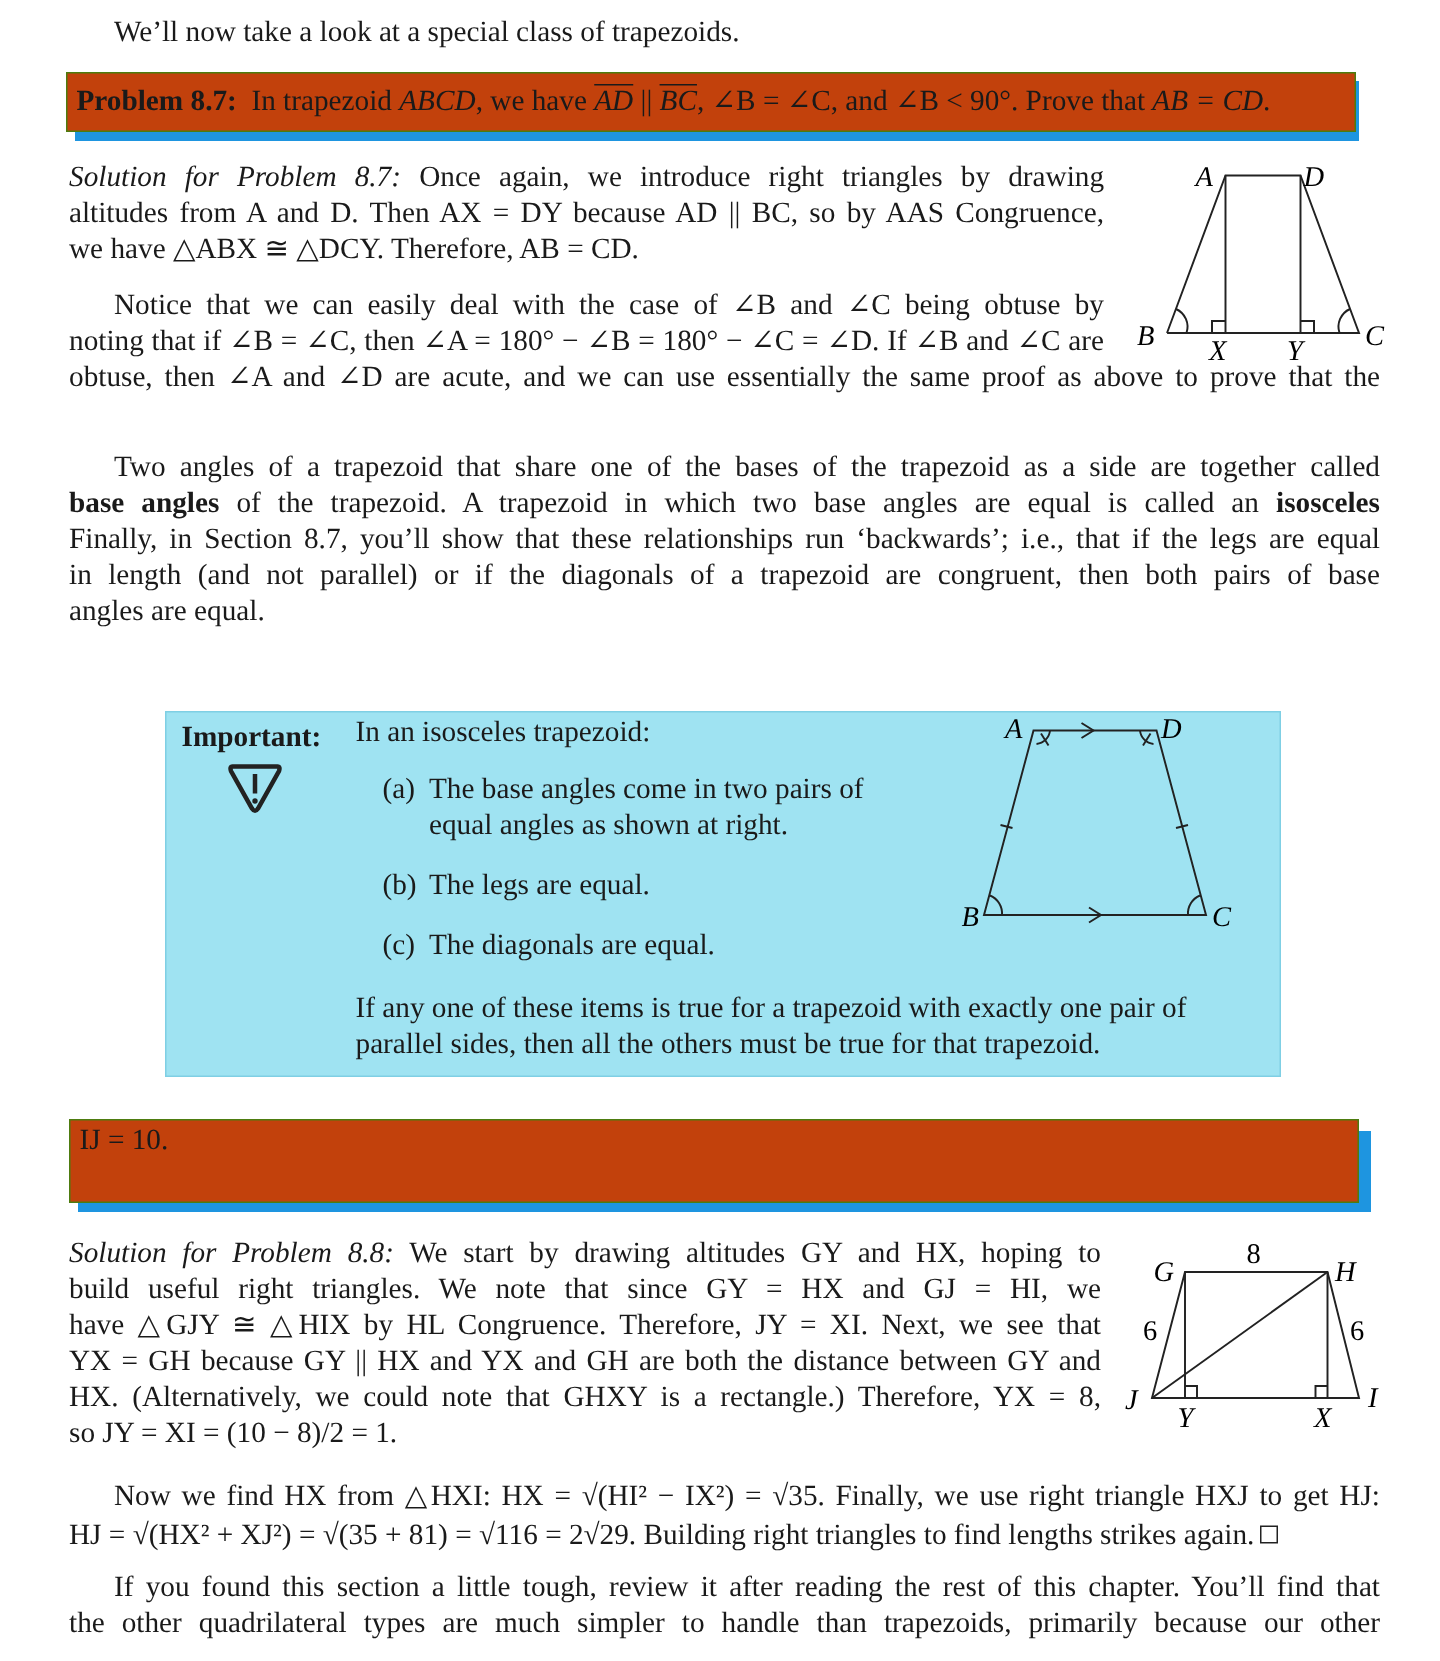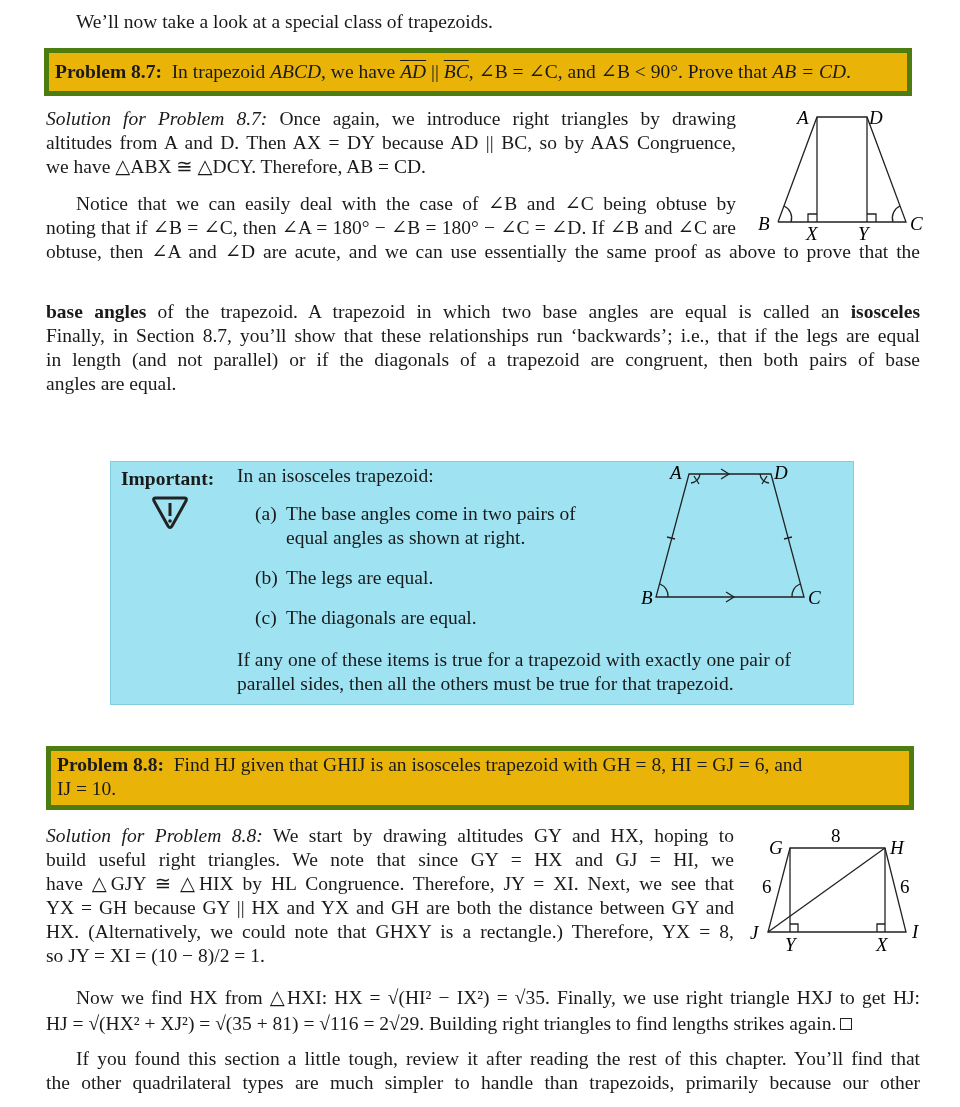--- a/index.html
+++ b/index.html
@@ -10,25 +10,25 @@
   .abs { position:absolute; }
   .line { position:absolute; white-space:nowrap; line-height:24px; }
   .j { text-align:justify; text-align-last:justify; white-space:nowrap; display:block; }
   i, .it { font-style:italic; }
   .ov { text-decoration:overline; }
   b { font-weight:bold; }
   .qed { display:inline-block; width:10px; height:10px; border:1px solid #222; margin-left:4px; vertical-align:0px; }
 
   
   .pbox-shadow { position:absolute; background:#1e95e0; }
-  .pbox { position:absolute; background:#eab308; border:5px solid #4d7c0f; }
+  .pbox { position:absolute; background:#c2410c; border:1px solid #4d7c0f; }
   .pbox .txt { position:absolute; left:6px; top:4px; line-height:25px; }
 
   
-  .ibox { position:absolute; left:110px; top:461px; width:742px; height:242px; background:#9fe3f2; border:1px solid #7fcfe4; }
+  .ibox { position:absolute; left:110px; top:474px; width:742px; height:242px; background:#9fe3f2; border:1px solid #7fcfe4; }
   .ibox .lbl { position:absolute; left:10px; top:6px; font-weight:bold; }
   svg text { font-family:"Liberation Serif", serif; }
 </style>
 </head>
 <body>
 
 <div class="line" style="left:76px; top:10px;">We’ll now take a look at a special class of trapezoids.</div>
 
 <div class="pbox-shadow" style="left:50px; top:54px; width:856px; height:40px;"></div>
 <div class="pbox" style="left:44px; top:48px; width:858px; height:38px;">
@@ -63,20 +63,21 @@
   </g>
   <text x="52" y="24" font-size="19" font-style="italic">A</text>
   <text x="124" y="24" font-size="19" font-style="italic">D</text>
   <text x="13" y="130" font-size="19" font-style="italic">B</text>
   <text x="165" y="130" font-size="19" font-style="italic">C</text>
   <text x="61" y="140" font-size="19" font-style="italic">X</text>
   <text x="113" y="140" font-size="19" font-style="italic">Y</text>
 </svg>
 
 <div class="abs" style="left:46px; top:300px; width:874px;">
+  <div style="line-height:24px; padding-left:30px;" class="j">Two angles of a trapezoid that share one of the bases of the trapezoid as a side are together called</div>
   <div style="line-height:24px;" class="j"><b>base angles</b> <span>of the trapezoid.  A trapezoid in which two base angles are equal is called an</span> <b>isosceles</b></div>
   <div style="line-height:24px;" class="j">Finally, in Section 8.7, you’ll show that these relationships run ‘backwards’; i.e., that if the legs are equal</div>
   <div style="line-height:24px;" class="j">in length (and not parallel) or if the diagonals of a trapezoid are congruent, then both pairs of base</div>
   <div style="line-height:24px;font-family:Liberation Serif, serif;">angles are equal.</div>
 </div>
 
 <div class="ibox">
   <div class="lbl">Important:</div>
   <svg class="abs" style="left:40px; top:32px;" width="38" height="36">
     <path d="M 4,4 L 34,4 Q 36,4 35,7 L 21,32 Q 19,35 17,32 L 3,7 Q 2,4 4,4 Z" fill="none" stroke="#222" stroke-width="3"></path>
@@ -114,21 +115,20 @@
     <text x="29" y="17" font-size="19" font-style="italic">A</text>
     <text x="133" y="17" font-size="19" font-style="italic">D</text>
     <text x="0" y="142" font-size="19" font-style="italic">B</text>
     <text x="167" y="142" font-size="19" font-style="italic">C</text>
   </svg>
 </div>
 
 <div class="pbox-shadow" style="left:52px; top:754px; width:862px; height:54px;"></div>
 <div class="pbox" style="left:46px; top:746px; width:858px; height:54px;">
   <div class="txt" style="top:2px; line-height:24px;">
-    <div><b>Problem 8.8:</b>&nbsp;&nbsp;<span>Find HJ given that GHIJ is an isosceles trapezoid with GH = 8, HI = GJ = 6, and</span></div>
     <div>IJ = 10.</div>
   </div>
 </div>
 
 <div class="abs" style="left:46px; top:824px; width:688px;">
   <div style="line-height:24px;" class="j"><i>Solution for Problem 8.8:</i> <span>We start by drawing altitudes GY and HX, hoping to</span></div>
   <div style="line-height:24px;" class="j">build useful right triangles.  We note that since GY = HX and GJ = HI, we</div>
   <div style="line-height:24px;" class="j">have △GJY ≅ △HIX by HL Congruence.  Therefore, JY = XI.  Next, we see that</div>
   <div style="line-height:24px;" class="j">YX = GH because GY || HX and YX and GH are both the distance between GY and</div>
   <div style="line-height:24px;" class="j">HX. (Alternatively, we could note that GHXY is a rectangle.) Therefore, YX = 8,</div>

